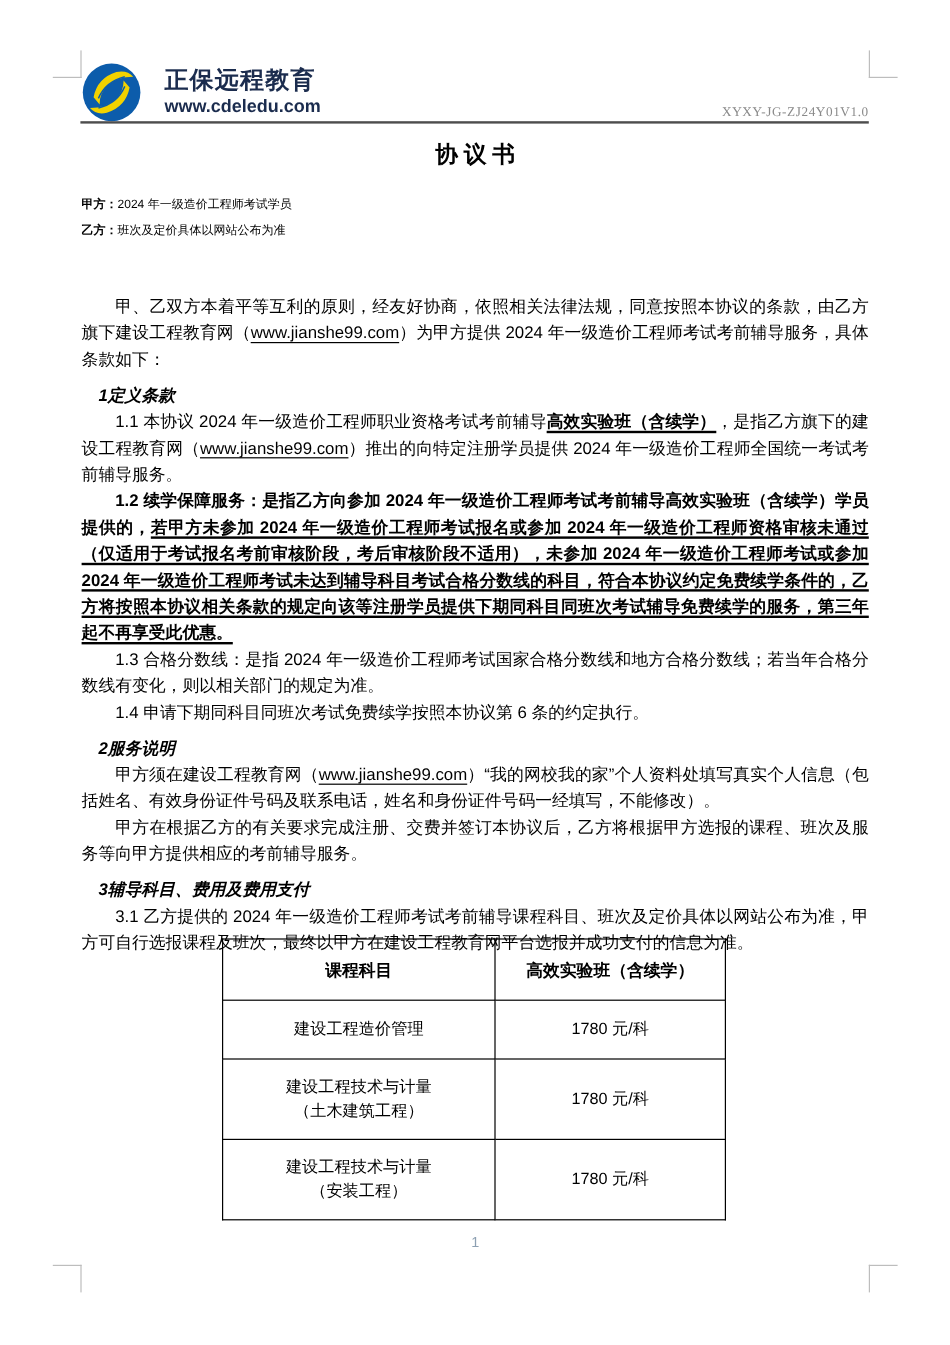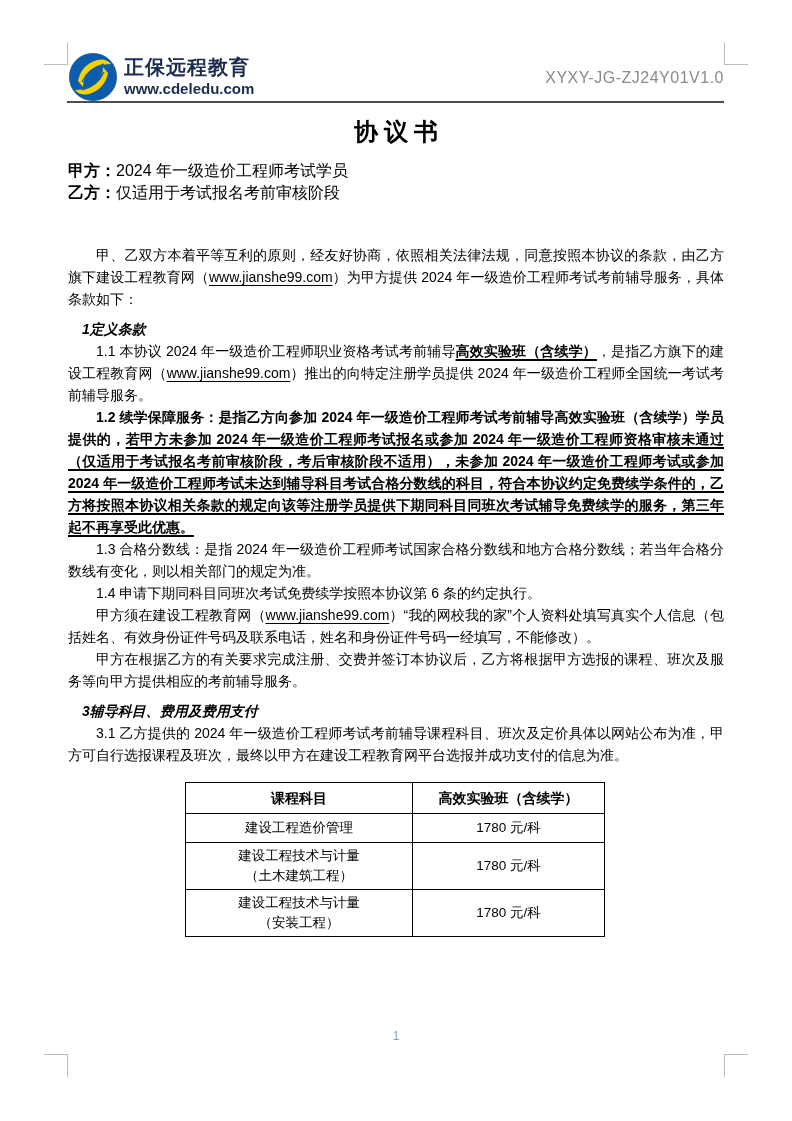--- a/index.html
+++ b/index.html
@@ -10,47 +10,47 @@
   }
   
   .crop{position:absolute;width:23px;height:22px;}
   .crop.tl{left:44px;top:42px;border-right:1px solid #bdbdbd;border-bottom:1px solid #bdbdbd;}
   .crop.tr{left:724px;top:42px;border-left:1px solid #bdbdbd;border-bottom:1px solid #bdbdbd;}
   .crop.bl{left:44px;top:1054px;border-right:1px solid #bdbdbd;border-top:1px solid #bdbdbd;}
   .crop.br{left:724px;top:1054px;border-left:1px solid #bdbdbd;border-top:1px solid #bdbdbd;}
   
   .header{position:absolute;left:68px;top:50px;width:656px;height:52px;
     display:flex;justify-content:space-between;align-items:flex-end;}
-  .logo-group{display:flex;align-items:center;gap:6px;}
+  .logo-group{display:flex;align-items:center;gap:19px;}
   .brand-col{display:flex;flex-direction:column;line-height:1.05;}
   .brand-name{font-size:20px;font-weight:bold;color:#1b2c4e;letter-spacing:1px;}
   .brand-url{font-size:15px;font-weight:bold;color:#1b2c4e;margin-top:3px;}
-  .doc-code{font-family:Liberation Sans, sans-serif;font-size:16px;color:#8a8a8a;
-    letter-spacing:.5px;margin-bottom:15px;}
+  .doc-code{font-family:Liberation Serif, serif;font-size:11px;color:#8a8a8a;
+    letter-spacing:.5px;margin-bottom:2px;}
   .header-rule{position:absolute;left:67px;top:101px;width:657px;height:2px;background:#4d4d4d;}
   
   .doc-title{position:absolute;left:0;top:116px;width:100%;text-align:center;margin:0;
-    font-family:"Liberation Serif",serif;font-size:24px;font-weight:bold;color:#000;}
+    font-family:"Liberation Serif",serif;font-size:19px;font-weight:bold;color:#000;}
   
-  .parties{position:absolute;left:68px;top:160px;width:656px;font-size:16px;line-height:22px;}
+  .parties{position:absolute;left:68px;top:160px;width:656px;font-size:10px;line-height:22px;}
   .party-label{font-weight:bold;}
   
   .body-text{position:absolute;left:68px;top:222px;width:656px;
     font-size:14px;line-height:22px;text-align:justify;}
   .para{margin:0;text-indent:2em;}
   .para-first{margin-top:22px;}
   .heading{margin:8px 0 0 0;text-indent:1em;font-weight:bold;font-style:italic;}
   .r-b{font-weight:bold;}
   .r-u{text-decoration:underline;text-underline-offset:3px;}
   .r-b.r-u{text-decoration-thickness:1.5px;}
   
   .course-table{position:absolute;left:185px;top:782px;border-collapse:collapse;
     table-layout:fixed;width:419px;font-size:13.5px;}
   .course-table th,.course-table td{border:1.5px solid #000;text-align:center;
-    vertical-align:middle;padding:3px 2px;line-height:20px;}
+    vertical-align:middle;padding:13px 2px;line-height:20px;}
   .course-table th{height:24px;font-size:14px;font-weight:bold;}
   .course-table td{height:22px;}
   .col-subject{width:227px;}
   .col-price{width:192px;}
   
   .page-footer{position:absolute;left:0;top:1026px;width:100%;text-align:center;}
   .page-number{font-size:12px;color:#8da0b2;}
 </style>
 </head>
 <body>
@@ -80,31 +80,32 @@
   </div>
   <div class="header-rule"></div>
 
   <h1 class="doc-title">协 议 书</h1>
 
   <div class="parties">
     <div>
       <span class="party-label">甲方：</span><span>2024 年一级造价工程师考试学员</span>
     </div>
     <div>
-      <span class="party-label">乙方：</span><span>仅适用于考试报名考前审核阶段</span>
+      <span class="party-label">乙方：</span><span>班次及定价具体以网站公布为准</span>
     </div>
   </div>
 
   <div class="body-text" id="document-body">
       <p class="para para-first"><span>甲、乙双方本着平等互利的原则，经友好协商，依照相关法律法规，同意按照本协议的条款，由乙方旗下建设工程教育网（</span><span class="r-u">www.jianshe99.com</span><span>）为甲方提供 2024 年一级造价工程师考试考前辅导服务，具体条款如下：</span></p>
       <p class="heading"><span>1定义条款</span></p>
       <p class="para"><span>1.1 本协议 2024 年一级造价工程师职业资格考试考前辅导</span><span class="r-b r-u">高效实验班（含续学）</span><span>，是指乙方旗下的建设工程教育网（</span><span class="r-u">www.jianshe99.com</span><span>）推出的向特定注册学员提供 2024 年一级造价工程师全国统一考试考前辅导服务。</span></p>
       <p class="para"><span class="r-b">1.2 续学保障服务：是指乙方向参加 2024 年一级造价工程师考试考前辅导高效实验班（含续学）学员提供的，</span><span class="r-b r-u">若甲方未参加 2024 年一级造价工程师考试报名或参加 2024 年一级造价工程师资格审核未通过（仅适用于考试报名考前审核阶段，考后审核阶段不适用），未参加 2024 年一级造价工程师考试或参加 2024 年一级造价工程师考试未达到辅导科目考试合格分数线的科目，符合本协议约定免费续学条件的，乙方将按照本协议相关条款的规定向该等注册学员提供下期同科目同班次考试辅导免费续学的服务，第三年起不再享受此优惠。</span></p>
       <p class="para"><span>1.3 合格分数线：是指 2024 年一级造价工程师考试国家合格分数线和地方合格分数线；若当年合格分数线有变化，则以相关部门的规定为准。</span></p>
       <p class="para"><span>1.4 申请下期同科目同班次考试免费续学按照本协议第 6 条的约定执行。</span></p>
+      <p class="heading"><span>2服务说明</span></p>
       <p class="para"><span>甲方须在建设工程教育网（</span><span class="r-u">www.jianshe99.com</span><span>）“我的网校我的家”个人资料处填写真实个人信息（包括姓名、有效身份证件号码及联系电话，姓名和身份证件号码一经填写，不能修改）。</span></p>
       <p class="para"><span>甲方在根据乙方的有关要求完成注册、交费并签订本协议后，乙方将根据甲方选报的课程、班次及服务等向甲方提供相应的考前辅导服务。</span></p>
       <p class="heading"><span>3辅导科目、费用及费用支付</span></p>
       <p class="para"><span>3.1 乙方提供的 2024 年一级造价工程师考试考前辅导课程科目、班次及定价具体以网站公布为准，甲方可自行选报课程及班次，最终以甲方在建设工程教育网平台选报并成功支付的信息为准。</span></p>
     </div>
 
   <table class="course-table">
     <colgroup>
         <col class="col-subject">
         <col class="col-price">

